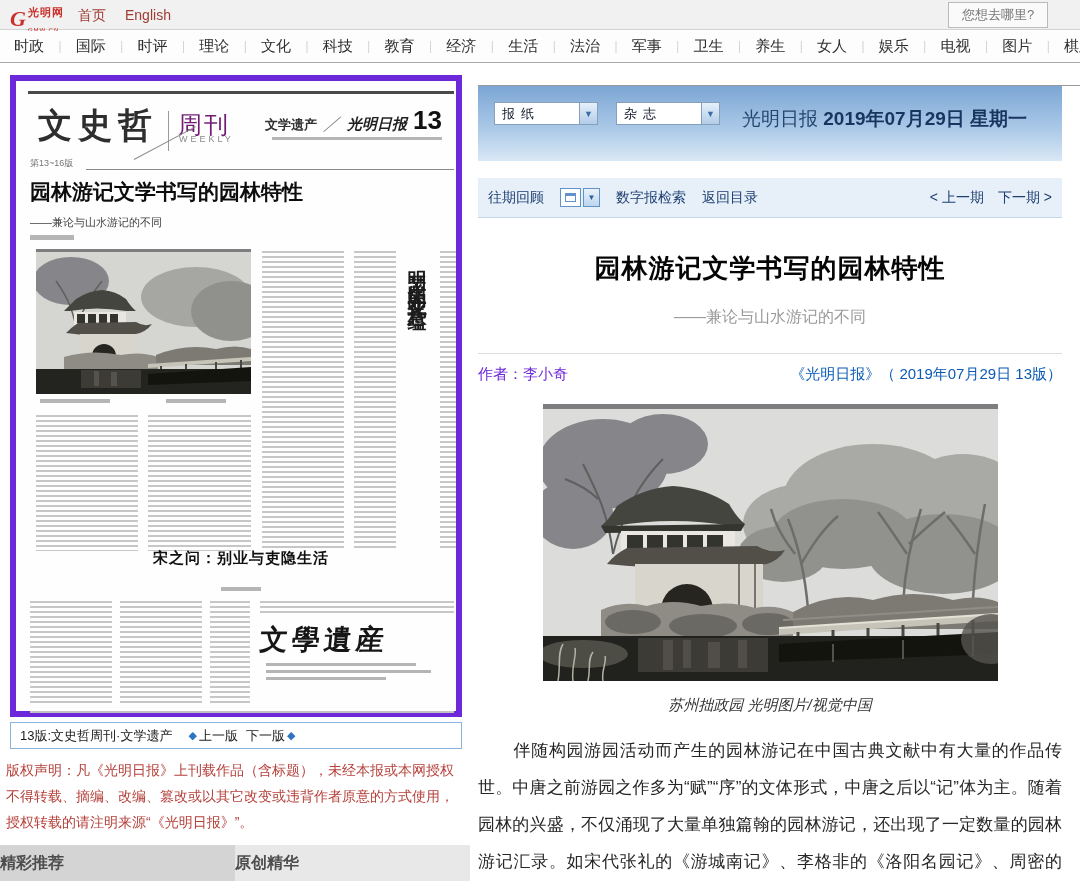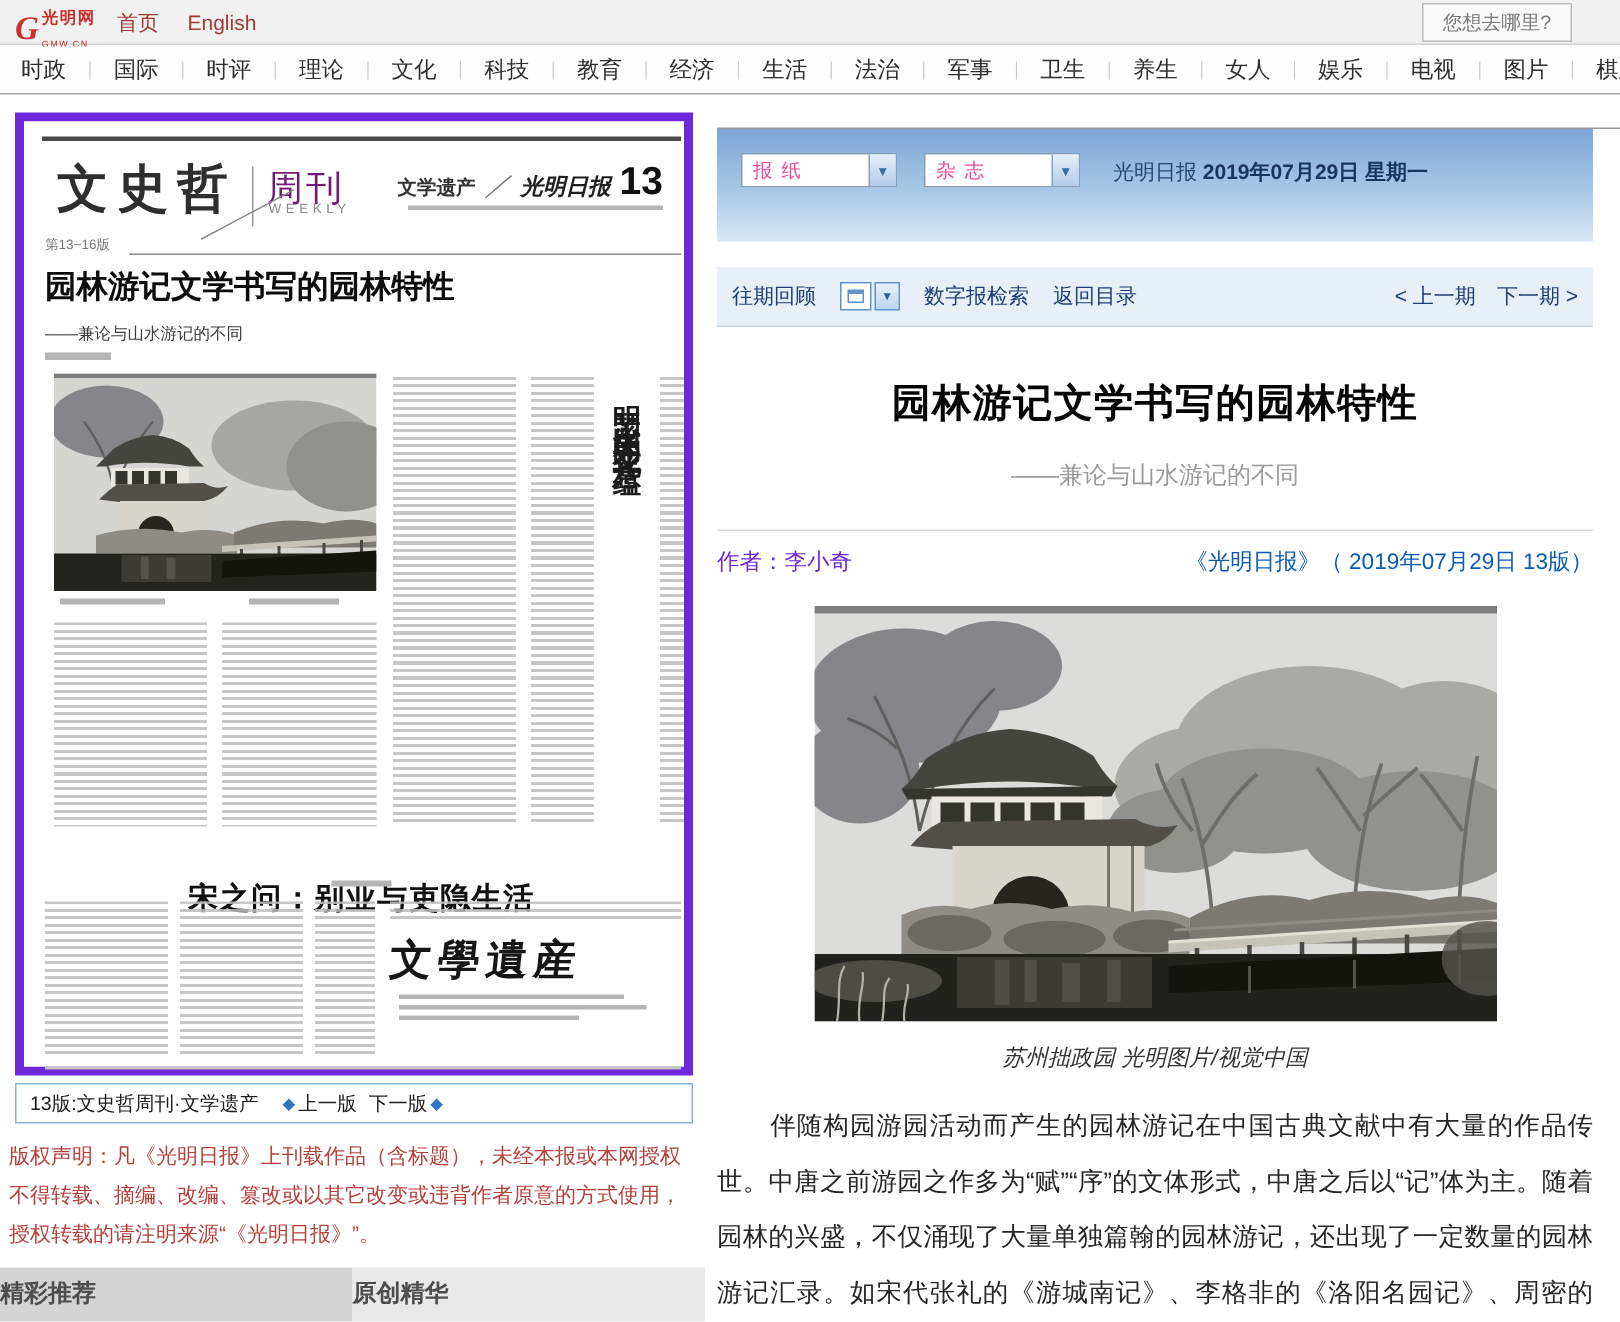--- a/index.html
+++ b/index.html
@@ -48,21 +48,21 @@
   .np-diag { left:118px; top:78px; width:70px; height:1px; background:#8a8a8a;
     transform:rotate(-28deg); transform-origin:left center; }
   .np-headline { left:14px; top:98px; width:316px; font-size:21px; font-weight:bold; color:#0d0d0d; line-height:26px; }
   .np-headline-sub { left:14px; top:134px; font-size:11px; color:#3c3c3c; }
   .np-author-strip { left:14px; top:154px; width:44px; height:5px; }
   .np-photo { left:20px; top:168px; }
   .np-photo-cap1 { left:24px; top:318px; width:70px; height:4px; }
   .np-photo-cap2 { left:150px; top:318px; width:60px; height:4px; }
   .np-side-headline { left:388px; top:174px; height:260px; writing-mode:vertical-rl;
     font-size:19px; font-weight:bold; color:#1c1c1c; letter-spacing:5px; }
-  .np-mid-headline { left:40px; top:504px; width:370px; text-align:center; font-size:20px;
+  .np-mid-headline { left:40px; top:468px; width:370px; text-align:center; font-size:15px;
     font-weight:bold; color:#101010; letter-spacing:1px; }
   .np-mid-strip { left:205px; top:506px; width:40px; height:4px; }
   .np-calli { left:244px; top:540px; width:194px; height:86px; background:#fefefe; }
   .np-calli-text { font-size:28px; font-weight:bold; color:#161616; letter-spacing:4px;
     font-family:"Liberation Serif","DejaVu Serif",serif; transform:skewX(-6deg); }
   .np-calli .mini { height:3px; margin:4px 0 0 6px; }
   .np-bottomline { left:14px; top:630px; width:424px; height:2px; background:#c2c2c2; }
 
   
   .pagenav { left:10px; top:722px; width:452px; height:27px; border:1px solid #8ab4dc; background:#fff;
@@ -75,24 +75,24 @@
     font-weight:bold; color:#4d4d4d; cursor:pointer; }
   .tab-left { background:#d4d4d4; }
   .tab-right { background:#e8e8e8; }
 
   
   .rightcol { left:478px; top:85px; width:602px; height:796px; border-top:1px solid #9a9a9a; }
   .bluebar { left:0; top:0; width:584px; height:75px;
     background:linear-gradient(180deg,#7ca6d4 0%,#a9c8e7 55%,#d9e8f5 100%); }
   .sel { position:absolute; top:16px; width:104px; height:23px; background:#fff; border:1px solid #86a0bc;
     display:flex; align-items:stretch; cursor:pointer; }
-  .sel-label { flex:1; font-size:13px; color:#ec4899; letter-spacing:6px; padding-left:7px; line-height:21px; }
+  .sel-label { flex:1; font-size:13px; color:#0f172a; letter-spacing:6px; padding-left:7px; line-height:21px; }
   .sel-btn { width:18px; background:linear-gradient(180deg,#e6f0fa,#b3cce8); border-left:1px solid #86a0bc;
     display:flex; align-items:center; justify-content:center; font-size:9px; color:#3a6ea5; }
-  .bar-date { left:264px; top:20px; font-size:14px; color:#25466e; }
+  .bar-date { left:264px; top:20px; font-size:19px; color:#25466e; }
   .bar-date b { color:#17355e; }
   .toolbar { left:0; top:75px; width:584px; height:40px; background:#e7f0f9; border-bottom:1px solid #c2d7e8;
     display:flex; align-items:center; padding:0 10px; font-size:14px; color:#1d3e71;margin-top:17px; }
   .tb-item { margin-right:16px; cursor:pointer; white-space:nowrap; }
   .cal-ctl { display:flex; margin-right:16px; }
   .cal-box { width:21px; height:19px; background:#fff; border:1px solid #5f93c9; display:flex;
     align-items:center; justify-content:center; cursor:pointer; }
   .cal-glyph { width:11px; height:9px; border:1px solid #5f93c9; border-top:3px solid #5f93c9; }
   .drop-box { width:17px; height:19px; margin-left:2px; background:linear-gradient(180deg,#eaf2fb,#bcd6ee);
     border:1px solid #5f93c9; font-size:8px; color:#2c5f9e; text-align:center; line-height:17px; cursor:pointer; }

